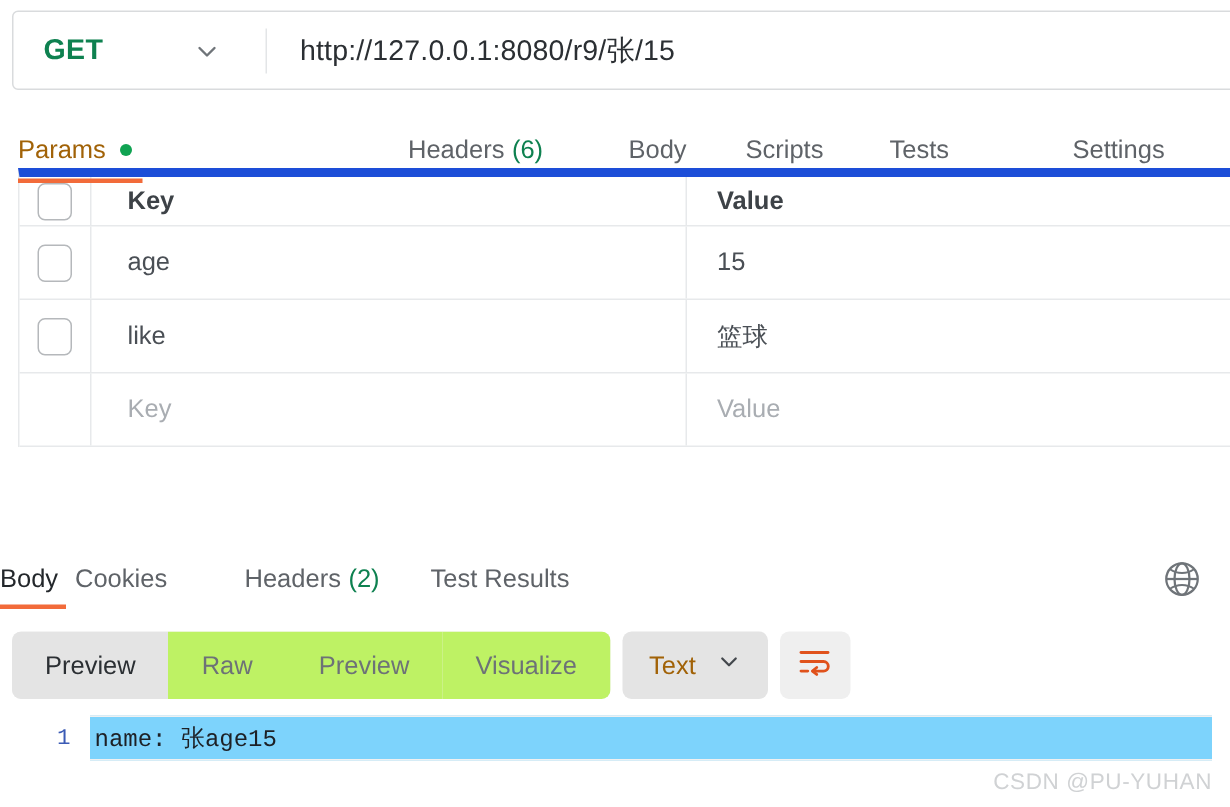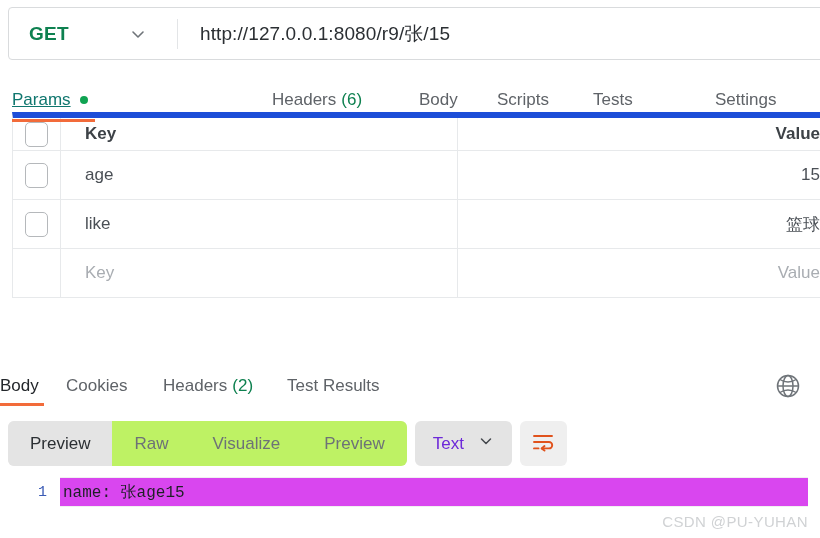--- a/index.html
+++ b/index.html
@@ -67,21 +67,21 @@
     align-items: center;
   }
   .req-tab {
     font-size: 17px;
     color: #5f6368;
     white-space: nowrap;
     display: flex;
     align-items: center;
     height: 40px;
   }
-  .req-tab.active { color: #0f766e; text-decoration: underline; }
+  .req-tab.active { color: #a16207; }
   .tab-count { color: #0e8150; margin-left: 5px; }
   .dot {
     width: 8px; height: 8px;
     border-radius: 50%;
     background: #10a352;
     margin-left: 9px;
     display: inline-block;
   }
 
   
@@ -135,21 +135,20 @@
     color: #4a4f55;
   }
   .cell-val {
     flex: 1 1 auto;
     height: 100%;
     display: flex;
     align-items: center;
     padding-left: 20px;
     font-size: 17px;
     color: #4a4f55;
-    justify-content: flex-end;
   }
   .ph { color: #a9adb2; }
   .hdr-text { color: #3d4247; font-weight: bold; font-size: 17px; }
 
   
   .resp-tabs {
     position: absolute;
     left: 0; top: 368px;
     width: 820px; height: 36px;
     display: flex;
@@ -207,21 +206,21 @@
   }
   .select-btn {
     height: 45px;
     background: #e4e4e4;
     border-radius: 6px;
     display: flex;
     align-items: center;
     gap: 14px;
     padding: 0 18px;
     font-size: 17px;
-    color: #6d28d9;
+    color: #a16207;
   }
   .icon-btn {
     width: 47px; height: 45px;
     background: #efefef;
     border-radius: 6px;
     display: flex;
     align-items: center;
     justify-content: center;
   }
 
@@ -239,21 +238,21 @@
     padding-right: 13px;
     font-family: "Liberation Mono", "DejaVu Sans Mono", monospace;
     font-size: 15px;
     color: #3b5bb5;
   }
   .code-line {
     flex: 1 1 auto;
     height: 30px;
     display: flex;
     align-items: center;
-    background: #d946ef;
+    background: #7dd3fc;
     border-top: 1px solid #f0f0f0;
     border-bottom: 1px solid #f0f0f0;
     font-family: "Liberation Mono", "DejaVu Sans Mono", monospace;
     font-size: 16px;
     color: #1d2025;
     padding-left: 3px;
     margin-right: 12px;
   }
 
   
@@ -341,21 +340,21 @@
     <div class="cell-val ph">Value</div>
   </div>
 
 </div>
 <div class="params-underline"></div>
 
 <div class="resp-tabs">
   <div class="resp-tab active" style="position:absolute;left:0px;">
     <span>Body</span>
   </div>
-  <div class="resp-tab" style="position:absolute;left:66px;">
+  <div class="resp-tab" style="position:absolute;left:50px;">
     <span>Cookies</span>
   </div>
   <div class="resp-tab" style="position:absolute;left:163px;">
     <span>Headers</span>
     <span class="tab-count">(2)</span>
   </div>
   <div class="resp-tab" style="position:absolute;left:287px;">
     <span>Test Results</span>
   </div>
 </div>
@@ -368,22 +367,22 @@
     <line x1="3.5" y1="14" x2="24.5" y2="14" stroke="#6f7479" stroke-width="1.5"></line>
     <path d="M6 7.5 A 14 14 0 0 0 22 7.5" stroke="#6f7479" stroke-width="1.3" fill="none"></path>
     <path d="M6 20.5 A 14 14 0 0 1 22 20.5" stroke="#6f7479" stroke-width="1.3" fill="none"></path>
   </svg>
 </div>
 
 <div class="fmt-bar">
   <div class="seg-group">
     <div class="seg active">Preview</div>
     <div class="seg">Raw</div>
+    <div class="seg">Preview</div>
     <div class="seg">Visualize</div>
-    <div class="seg">Preview</div>
   </div>
 
   <div class="select-btn">
     <span>Text</span>
     <span>
       <svg width="16" height="16" viewBox="0 0 16 16" fill="none">
         <path d="M3.5 6 L8 10.5 L12.5 6" stroke="#44484d" stroke-width="1.5" stroke-linecap="round" stroke-linejoin="round"></path>
       </svg>
     </span>
   </div>

